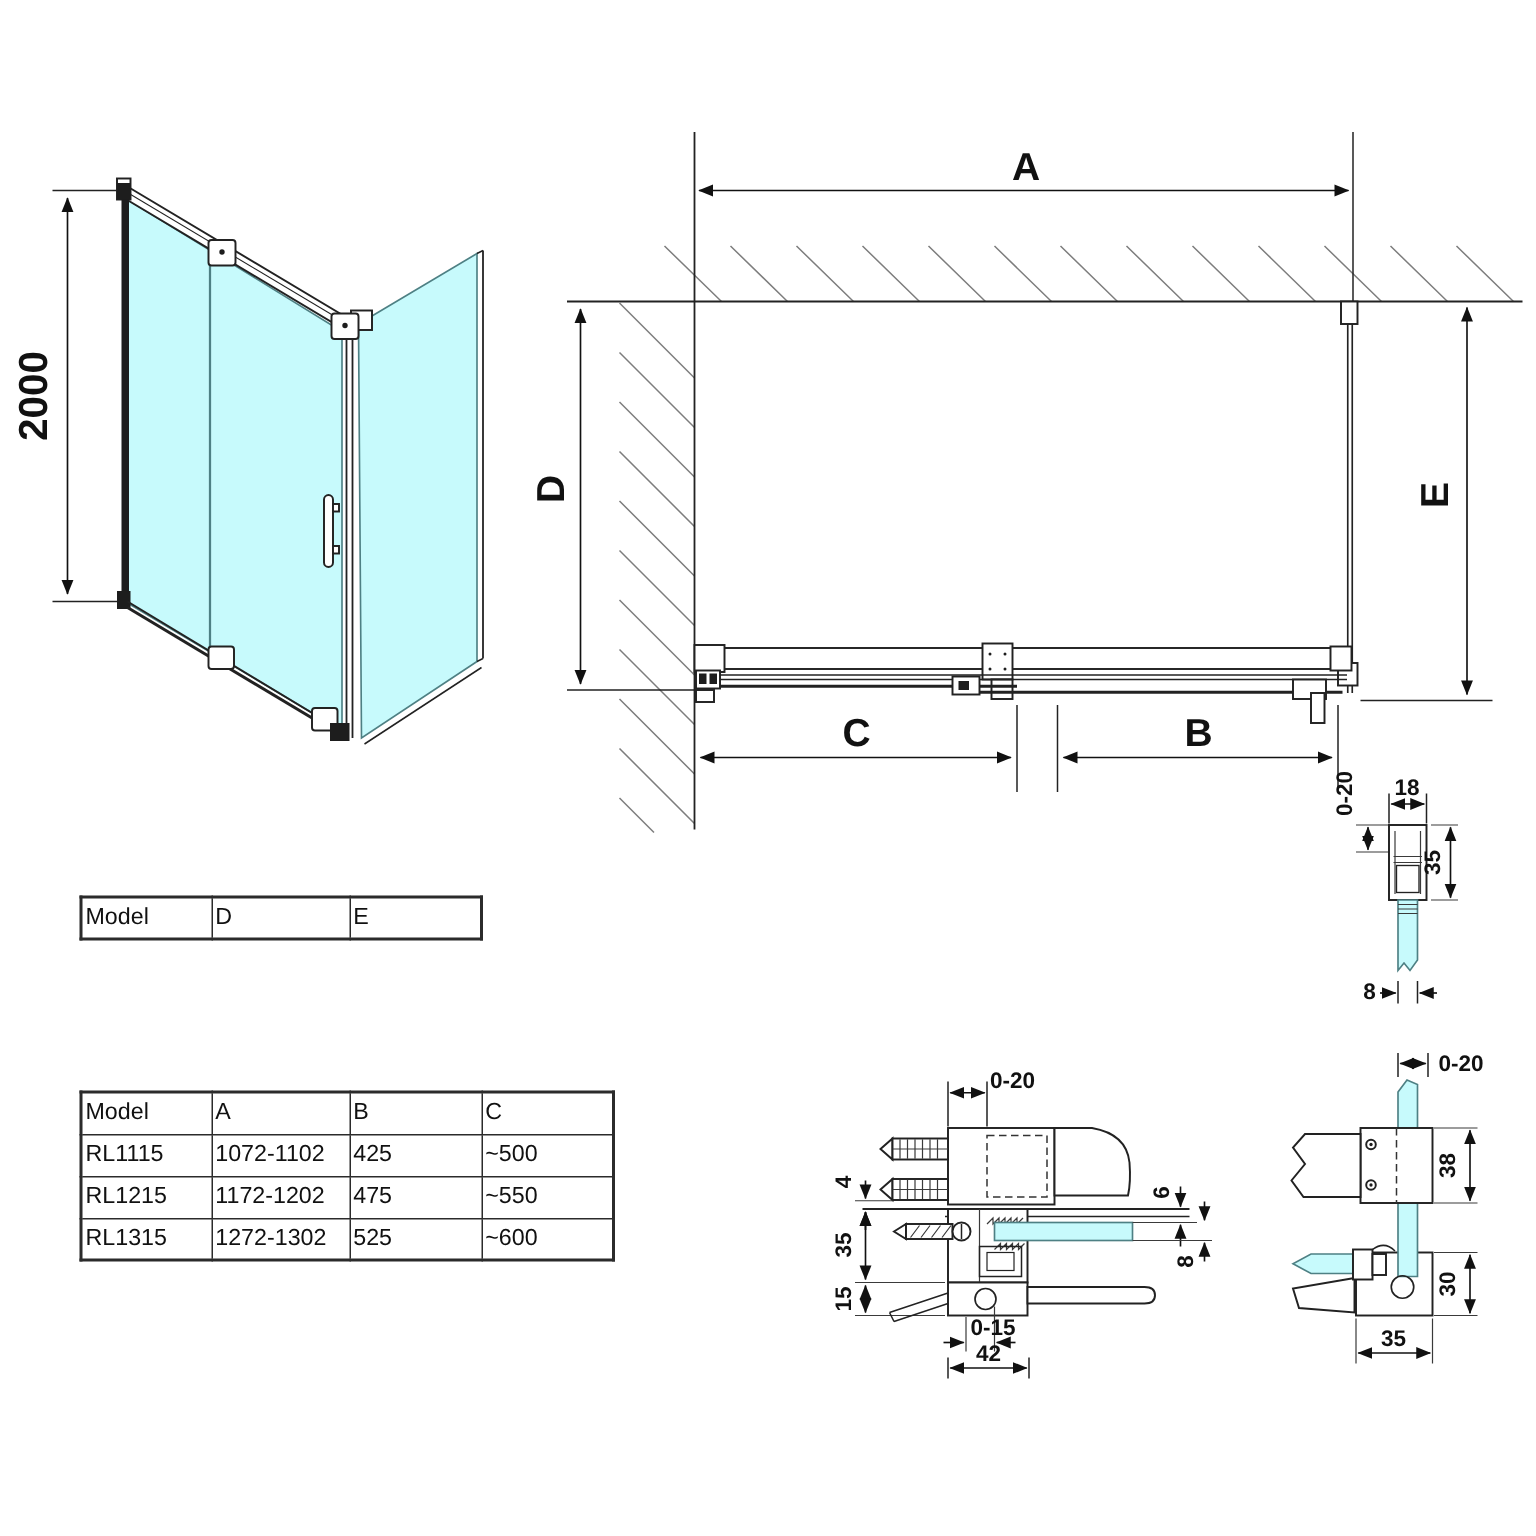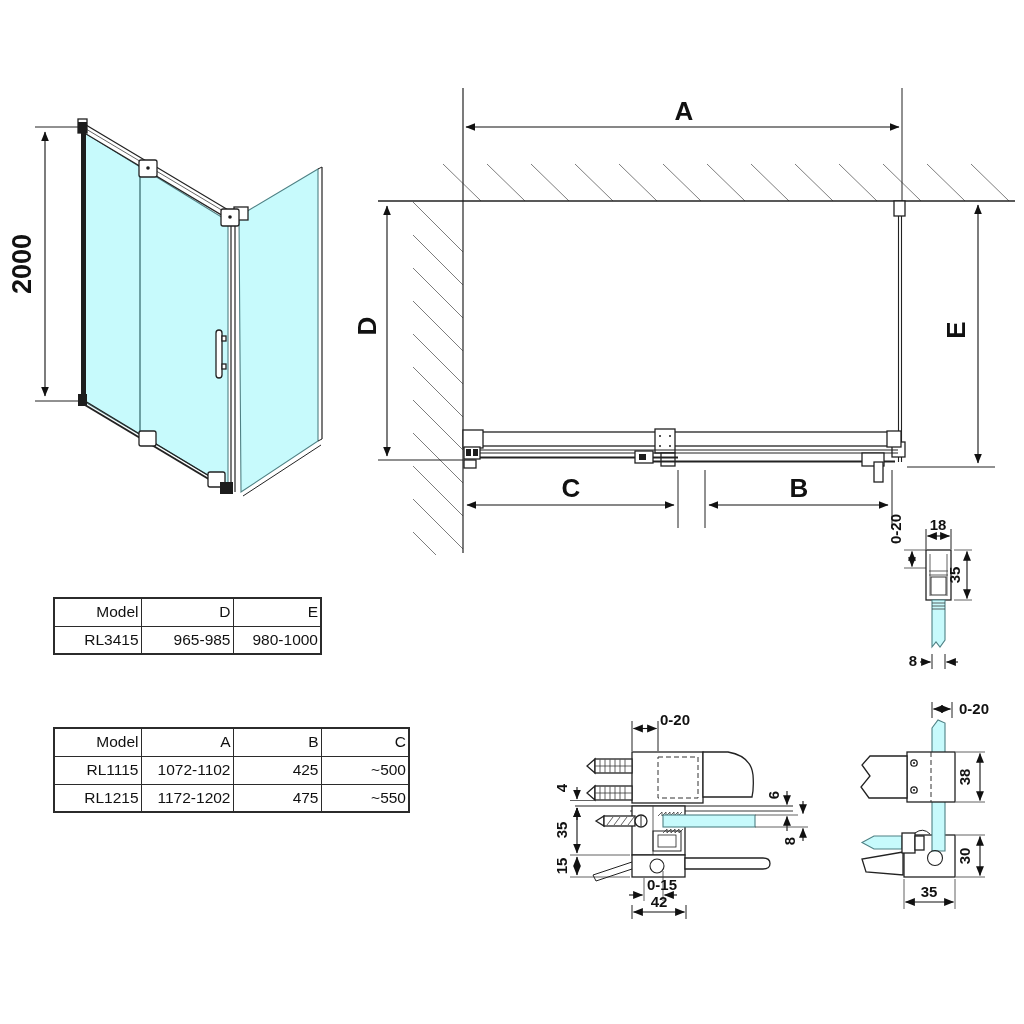--- a/index.html
+++ b/index.html
@@ -16,21 +16,21 @@
   .ht{stroke:#7d7d7d;stroke-width:1;fill:none}
   .mt{fill:#fff;stroke:#222;stroke-width:1.3}
   .gl{fill:var(--glass,#c7fafc);stroke:var(--glass-edge,#4e8084);stroke-width:1.1}
   .dk{fill:#1d1d1d;stroke:none}
   .ds{stroke:#333;stroke-width:1;fill:none;stroke-dasharray:5 3}
   .dl{font-family:"Liberation Sans",sans-serif;font-weight:700;font-size:15px;fill:#111}
   .dl.big{font-size:27px}
   .dl.mid{font-size:26px}
   
   table{border-collapse:collapse;table-layout:fixed;background:#fff;border:2px solid #2b2b2b}
-  th,td{border:1px solid #2b2b2b;height:28px;text-align:right;vertical-align:middle;
+  th,td{border:1px solid #2b2b2b;height:28px;text-align:left;vertical-align:middle;
     font-size:15.5px;font-weight:400;color:#111;padding:0 2px;white-space:nowrap}
   #table-de th:nth-child(1),#table-de td:nth-child(1){width:87px}
   #table-de th:nth-child(2),#table-de td:nth-child(2){width:92px}
   #table-de th:nth-child(3),#table-de td:nth-child(3){width:88px}
   #table-abc th:nth-child(1),#table-abc td:nth-child(1){width:87px}
   #table-abc th:nth-child(2),#table-abc td:nth-child(2){width:92px}
   #table-abc th:nth-child(3),#table-abc td:nth-child(3){width:88px}
   #table-abc th:nth-child(4),#table-abc td:nth-child(4){width:88px}
 </style>
 </head>
@@ -327,25 +327,20 @@
 
   <table id="table-de" class="abs" style="left:53px;top:597px">
       <thead>
         <tr>
           <th>Model</th>
           <th>D</th>
           <th>E</th>
         </tr>
       </thead>
       <tbody>
-        <tr>
-          <td>RL3415</td>
-          <td>965-985</td>
-          <td>980-1000</td>
-        </tr>
       </tbody>
     </table>
 
   <table id="table-abc" class="abs" style="left:53px;top:727px">
       <thead>
         <tr>
           <th>Model</th>
           <th>A</th>
           <th>B</th>
           <th>C</th>
@@ -357,16 +352,22 @@
           <td>1072-1102</td>
           <td>425</td>
           <td>~500</td>
         </tr>
         <tr>
           <td>RL1215</td>
           <td>1172-1202</td>
           <td>475</td>
           <td>~550</td>
         </tr>
+        <tr>
+          <td>RL1315</td>
+          <td>1272-1302</td>
+          <td>525</td>
+          <td>~600</td>
+        </tr>
       </tbody>
     </table>
 
 </div>
 
 </body></html>

